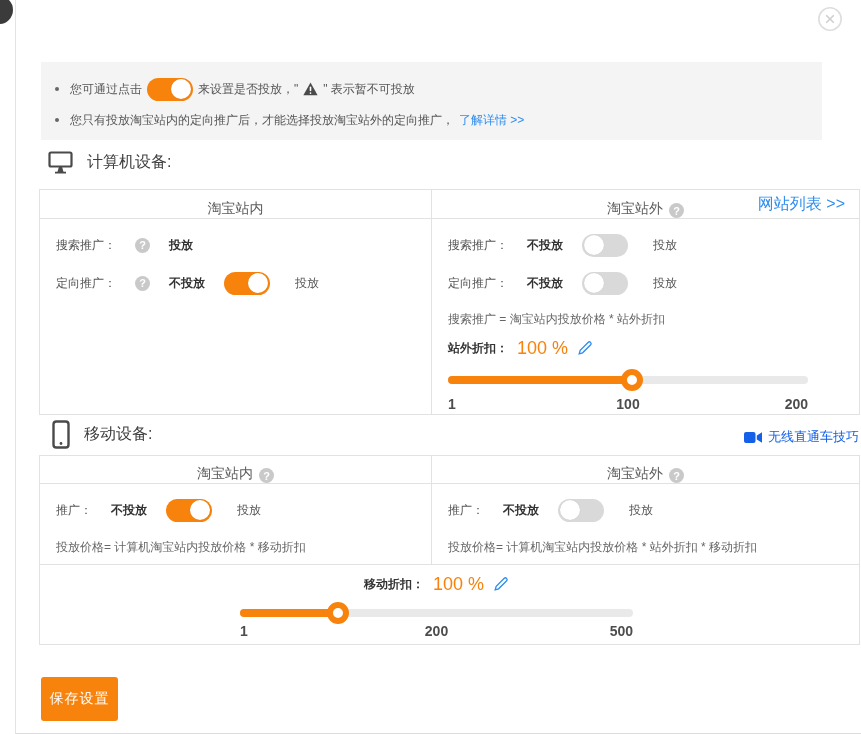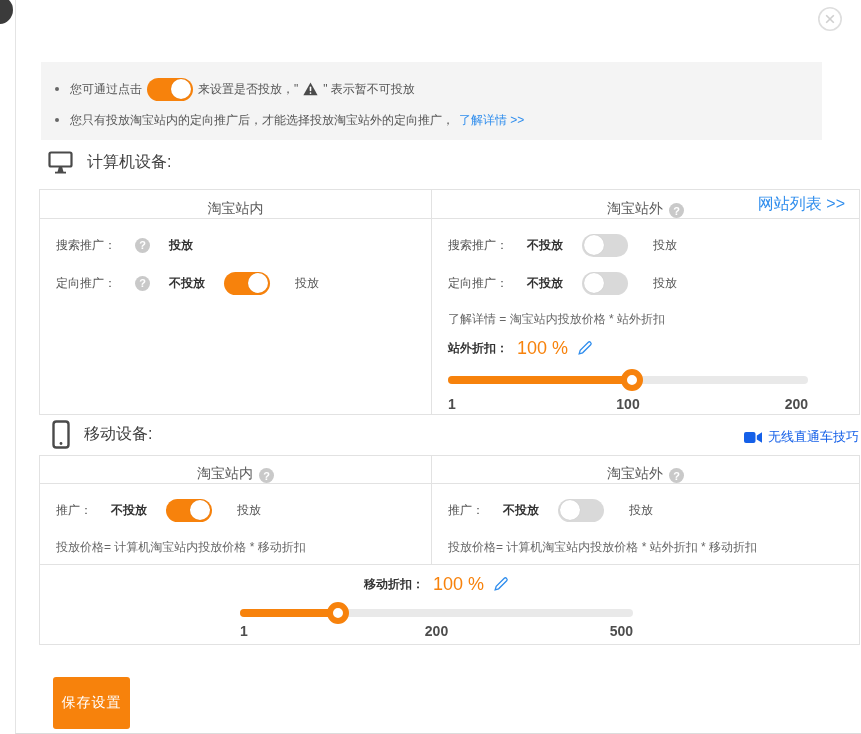--- a/index.html
+++ b/index.html
@@ -87,23 +87,23 @@
   .slider .handle{ position:absolute; top:0; width:22px; height:22px; border-radius:50%;
     background:#fff; border:6px solid #f7820c; transform:translateX(-50%); cursor:grab; }
   .slider-labels { position:absolute; height:16px; font-size:14px; font-weight:bold; color:#4d4d4d; }
   .slider-labels .min { position:absolute; left:0; }
   .slider-labels .mid { position:absolute; left:50%; transform:translateX(-50%); }
   .slider-labels .max { position:absolute; right:0; }
 
   
   .mob-discount { position:relative; height:80px; }
 
-  .save-btn { position:absolute; left:25px; top:677px; width:77px; height:52px;
+  .save-btn { position:absolute; left:25px; top:677px; width:77px; height:44px;
     background:#f7820c; color:#fff; font-size:14px; border:none; border-radius:3px;
-    cursor:pointer; font-family:inherit; letter-spacing:1px;margin-left:12px; }
+    cursor:pointer; font-family:inherit; letter-spacing:1px; }
 
   .tips-link { position:absolute; right:2px; top:2px; display:flex; align-items:center; gap:5px;
     font-size:13px; cursor:pointer; }
   svg { display:block; }
 </style>
 </head>
 <body>
 
 <div class="page">
   <div class="corner-circle"></div>
@@ -193,21 +193,21 @@
             <span class="after-lbl">投放</span>
           </div>
           <div class="prow" style="top:52px;">
             <span>定向推广：</span>
             <b>不投放</b>
             <span class="toggle" data-state="off">
                 <span class="knob"></span>
               </span>
             <span class="after-lbl">投放</span>
           </div>
-          <div class="formula" style="top:92px;">了解详情 = 淘宝站内投放价格 * 站外折扣</div>
+          <div class="formula" style="top:92px;">搜索推广 = 淘宝站内投放价格 * 站外折扣</div>
           <div class="discount-row" style="left:16px; top:116px;">
             <span class="dlabel">站外折扣：</span>
             <span class="dvalue">100 %</span>
             <span class="edit-icon">
               <svg width="16" height="16" viewBox="0 0 16 16">
                 <path d="M2.2 13.8 L3.2 10.4 L11.3 2.3 a1.5 1.5 0 0 1 2.1 0 l0.3 0.3 a1.5 1.5 0 0 1 0 2.1 L5.6 12.8 Z" fill="none" stroke="#2f8ded" stroke-width="1.3"></path>
               </svg>
             </span>
           </div>
           <div class="slider" style="left:16px; top:150px; width:360px;">

